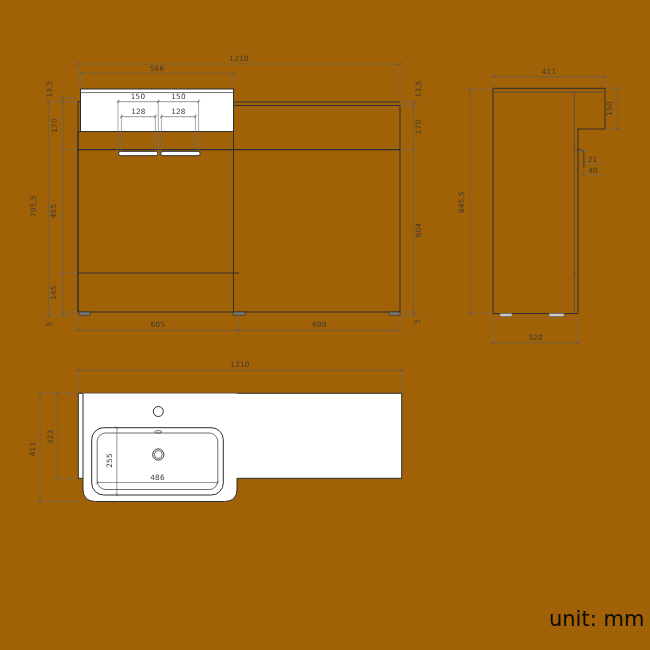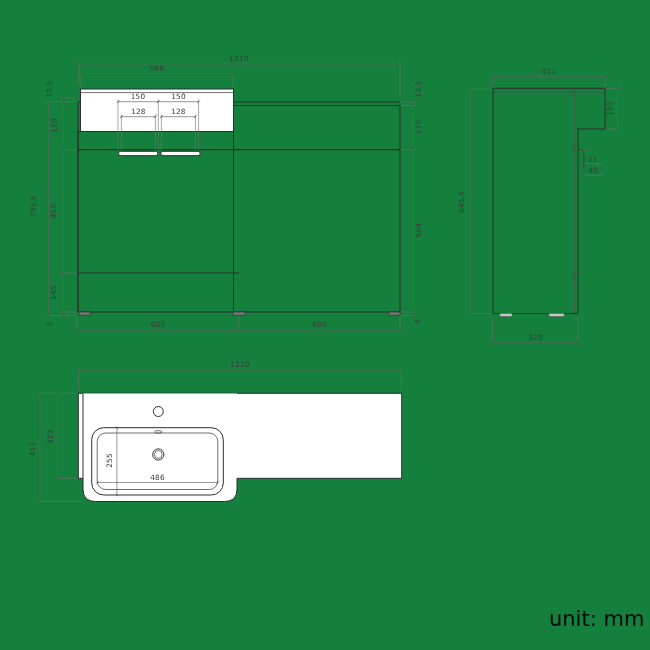--- a/index.html
+++ b/index.html
@@ -1,16 +1,16 @@
 <!DOCTYPE html>
 <html><head>
 <meta charset="utf-8">
 <style>
   html,body{margin:0;padding:0;background:#fff;}
-  .stage{position:relative;width:650px;height:650px;background:#15803d;overflow:hidden;
+  .stage{position:relative;width:650px;height:650px;background:#a16207;overflow:hidden;
          font-family:"DejaVu Sans",sans-serif;}
   svg{display:block}
   .ol{stroke:#2e2e2e;stroke-width:1;fill:none}
   .ol2{stroke:#2e2e2e;stroke-width:1.25;fill:none}
   .thin{stroke:#4a4a4a;stroke-width:.8;fill:none}
   .dim{stroke:#606060;stroke-width:.65;fill:none}
   .ext{stroke:#707070;stroke-width:.6;fill:none}
   .d{font-size:7.3px;fill:#3a3a3a;letter-spacing:.2px}
   .note{font-size:21px;fill:#0a0a0a}
   .foot{fill:#777;stroke:#2e2e2e;stroke-width:.6}

